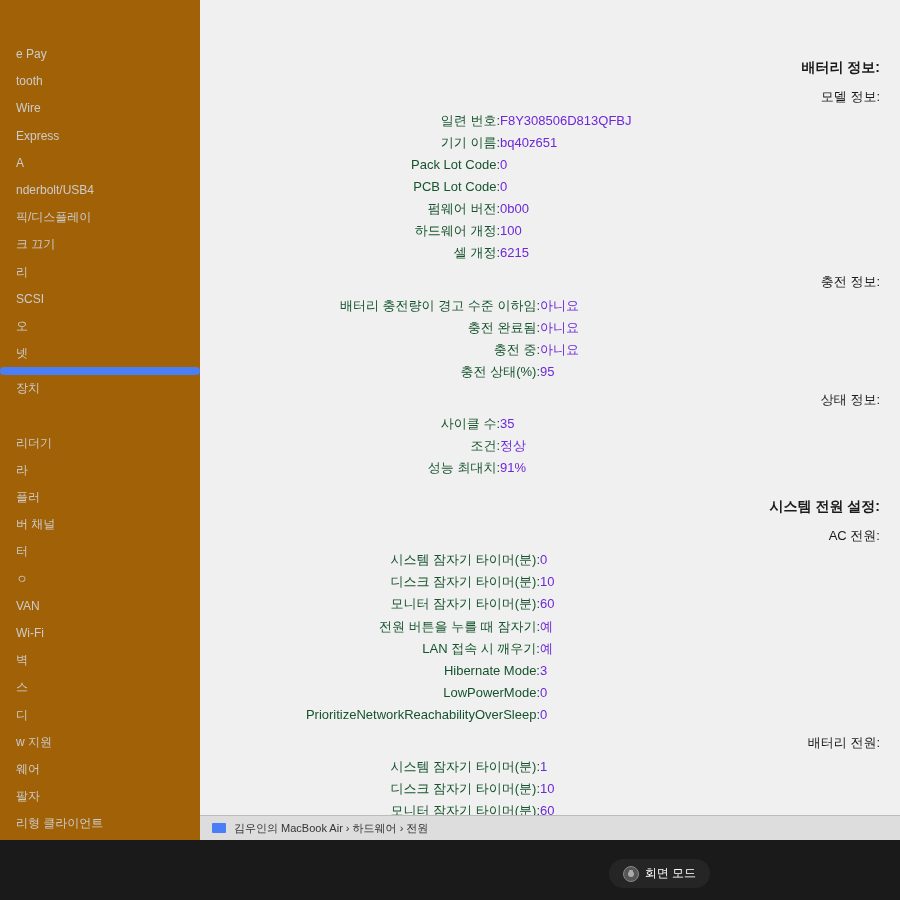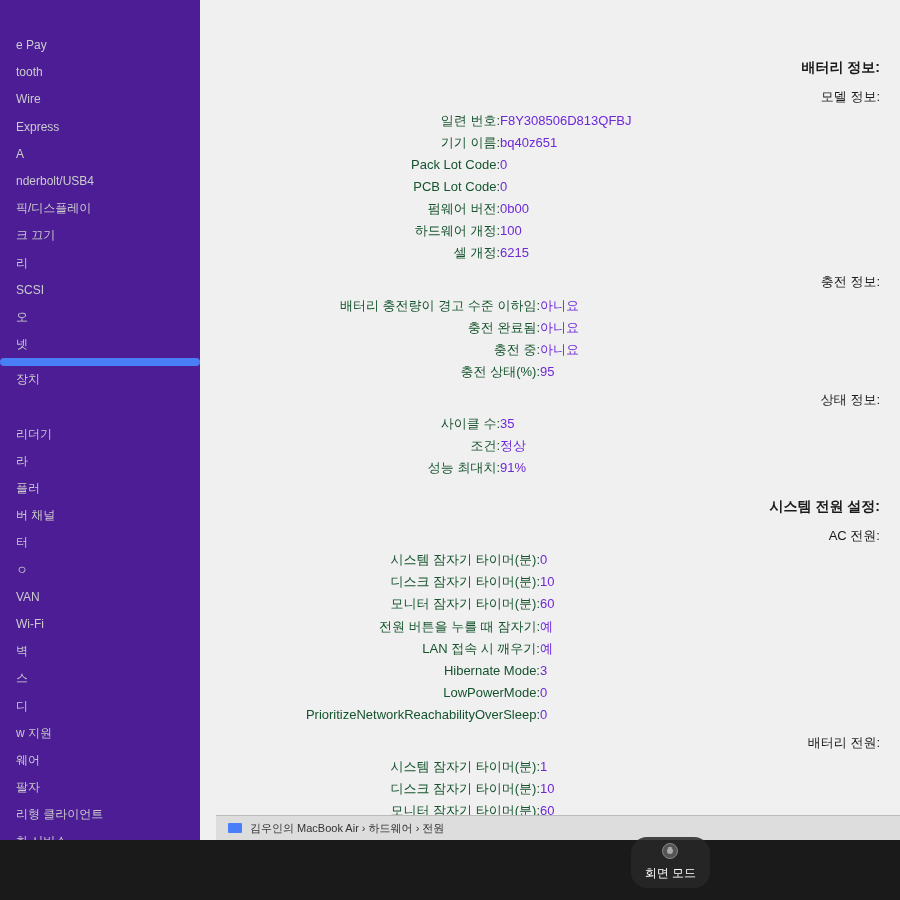--- a/index.html
+++ b/index.html
@@ -30,22 +30,22 @@
     .title-bar-text {
       font-size: 13px;
       font-weight: 600;
       color: #222;
     }
 
     
     .sidebar {
       width: 200px;
       height: 100%;
-      background: #4c1d95;
-      padding-top: 32px;
+      background: #a16207;
+      padding-top: 41px;
       overflow: hidden;
       flex-shrink: 0;
     }
 
     .sidebar-item {
       padding: 4px 12px 4px 16px;
       font-size: 12px;
       color: #ccc;
       white-space: nowrap;
       overflow: hidden;
@@ -128,21 +128,20 @@
       right: 0;
       height: 24px;
       background: #ddd;
       border-top: 1px solid #bbb;
       display: flex;
       align-items: center;
       padding: 12px 12px;
       font-size: 11px;
       color: #333;
       gap: 4px;
-      margin-left: 16px;
     }
 
     .breadcrumb-icon {
       width: 14px;
       height: 10px;
       background: #4a7ef7;
       border-radius: 1px;
       display: inline-block;
       margin-right: 4px;
     }
@@ -165,21 +164,20 @@
       bottom: 10px;
       right: 200px;
       background: rgba(40,40,40,0.85);
       color: #fff;
       border-radius: 16px;
       padding: 6px 14px;
       font-size: 12px;
       display: flex;
       align-items: center;
       gap: 6px;
-      flex-direction: column;
     }
 
     .camera-icon-circle {
       width: 16px;
       height: 16px;
       border-radius: 50%;
       background: #555;
       border: 1px solid #888;
       display: flex;
       align-items: center;

